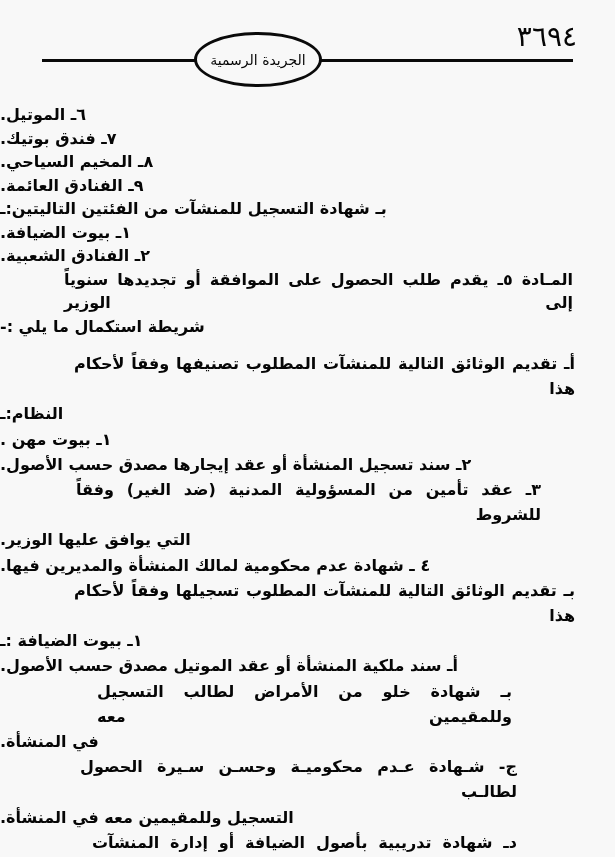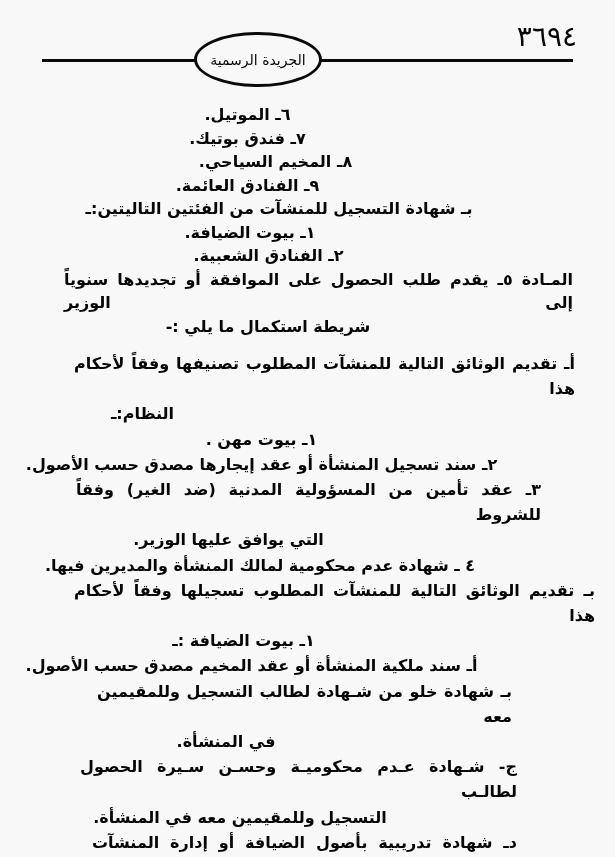--- a/index.html
+++ b/index.html
@@ -27,21 +27,21 @@
     width:128px;height:55px;
     background:#f8f8f8;
     border:3px solid #0a0a0a;border-radius:50%;
     display:flex;align-items:center;justify-content:center;
     z-index:2;box-sizing:border-box;
   }
   .seal-text{font-size:14px;direction:rtl;white-space:nowrap;text-align:center;}
   
   .content{position:relative;}
   .ln{
-    direction:rtl;text-align:center;
+    direction:rtl;text-align:left;
     font-weight:bold;font-size:16px;
     line-height:23.5px;
     white-space:nowrap;
     color:#060606;
   }
   .b2{line-height:25.2px;}
   .gap{margin-top:13px;}
   .just{
     white-space:normal;
     text-align:justify;
@@ -73,24 +73,24 @@
     <div class="ln just" style="margin-right:42px;margin-left:64px">المـادة ٥ـ يقدم طلب الحصول على الموافقة أو تجديدها سنوياً إلى الوزير</div>
     <div class="ln" style="margin-right:79px">شريطة استكمال ما يلي :-</div>
 
     <div class="ln b2 just gap" style="margin-right:40px;margin-left:74px">أـ تقديم الوثائق التالية للمنشآت المطلوب تصنيفها وفقاً لأحكام هذا</div>
     <div class="ln b2" style="margin-right:330px">النظام:ـ</div>
     <div class="ln b2" style="margin-right:92px">١ـ بيوت مهن .</div>
     <div class="ln b2" style="margin-right:92px">٢ـ سند تسجيل المنشأة أو عقد إيجارها مصدق حسب الأصول.</div>
     <div class="ln b2 just" style="margin-right:74px;margin-left:76px">٣ـ عقد تأمين من المسؤولية المدنية (ضد الغير) وفقاً للشروط</div>
     <div class="ln b2" style="margin-right:158px">التي يوافق عليها الوزير.</div>
     <div class="ln b2" style="margin-right:95px">٤ ـ شهادة عدم محكومية لمالك المنشأة والمديرين فيها.</div>
-    <div class="ln b2 just" style="margin-right:20px;margin-left:74px">بـ تقديم الوثائق التالية للمنشآت المطلوب تسجيلها وفقاً لأحكام هذا</div>
+    <div class="ln b2 just" style="margin-right:40px;margin-left:74px">بـ تقديم الوثائق التالية للمنشآت المطلوب تسجيلها وفقاً لأحكام هذا</div>
     <div class="ln b2" style="margin-right:128px">١ـ بيوت الضيافة :ـ</div>
-    <div class="ln b2" style="margin-right:112px">أـ  سند ملكية المنشأة أو عقد المخيم مصدق حسب الأصول.</div>
-    <div class="ln b2 just" style="margin-right:103px;margin-left:97px">بـ شهادة خلو من شـهادة لطالب التسجيل وللمقيمين معه</div>
+    <div class="ln b2" style="margin-right:112px">أـ  سند ملكية المنشأة أو عقد الموتيل مصدق حسب الأصول.</div>
+    <div class="ln b2 just" style="margin-right:103px;margin-left:97px">بـ شهادة خلو من الأمراض لطالب التسجيل وللمقيمين معه</div>
     <div class="ln b2" style="margin-right:163px">في المنشأة.</div>
     <div class="ln b2 just" style="margin-right:98px;margin-left:80px">ج- شـهادة عـدم محكوميـة وحسـن سـيرة الحصول لطالـب</div>
     <div class="ln b2" style="margin-right:135px">التسجيل وللمقيمين معه في المنشأة.</div>
     <div class="ln b2 just" style="margin-right:98px;margin-left:92px">دـ شهادة تدريبية بأصول الضيافة أو إدارة المنشآت الفندقية</div>
 
   </div>
 
 </div>
 
 </body></html>

